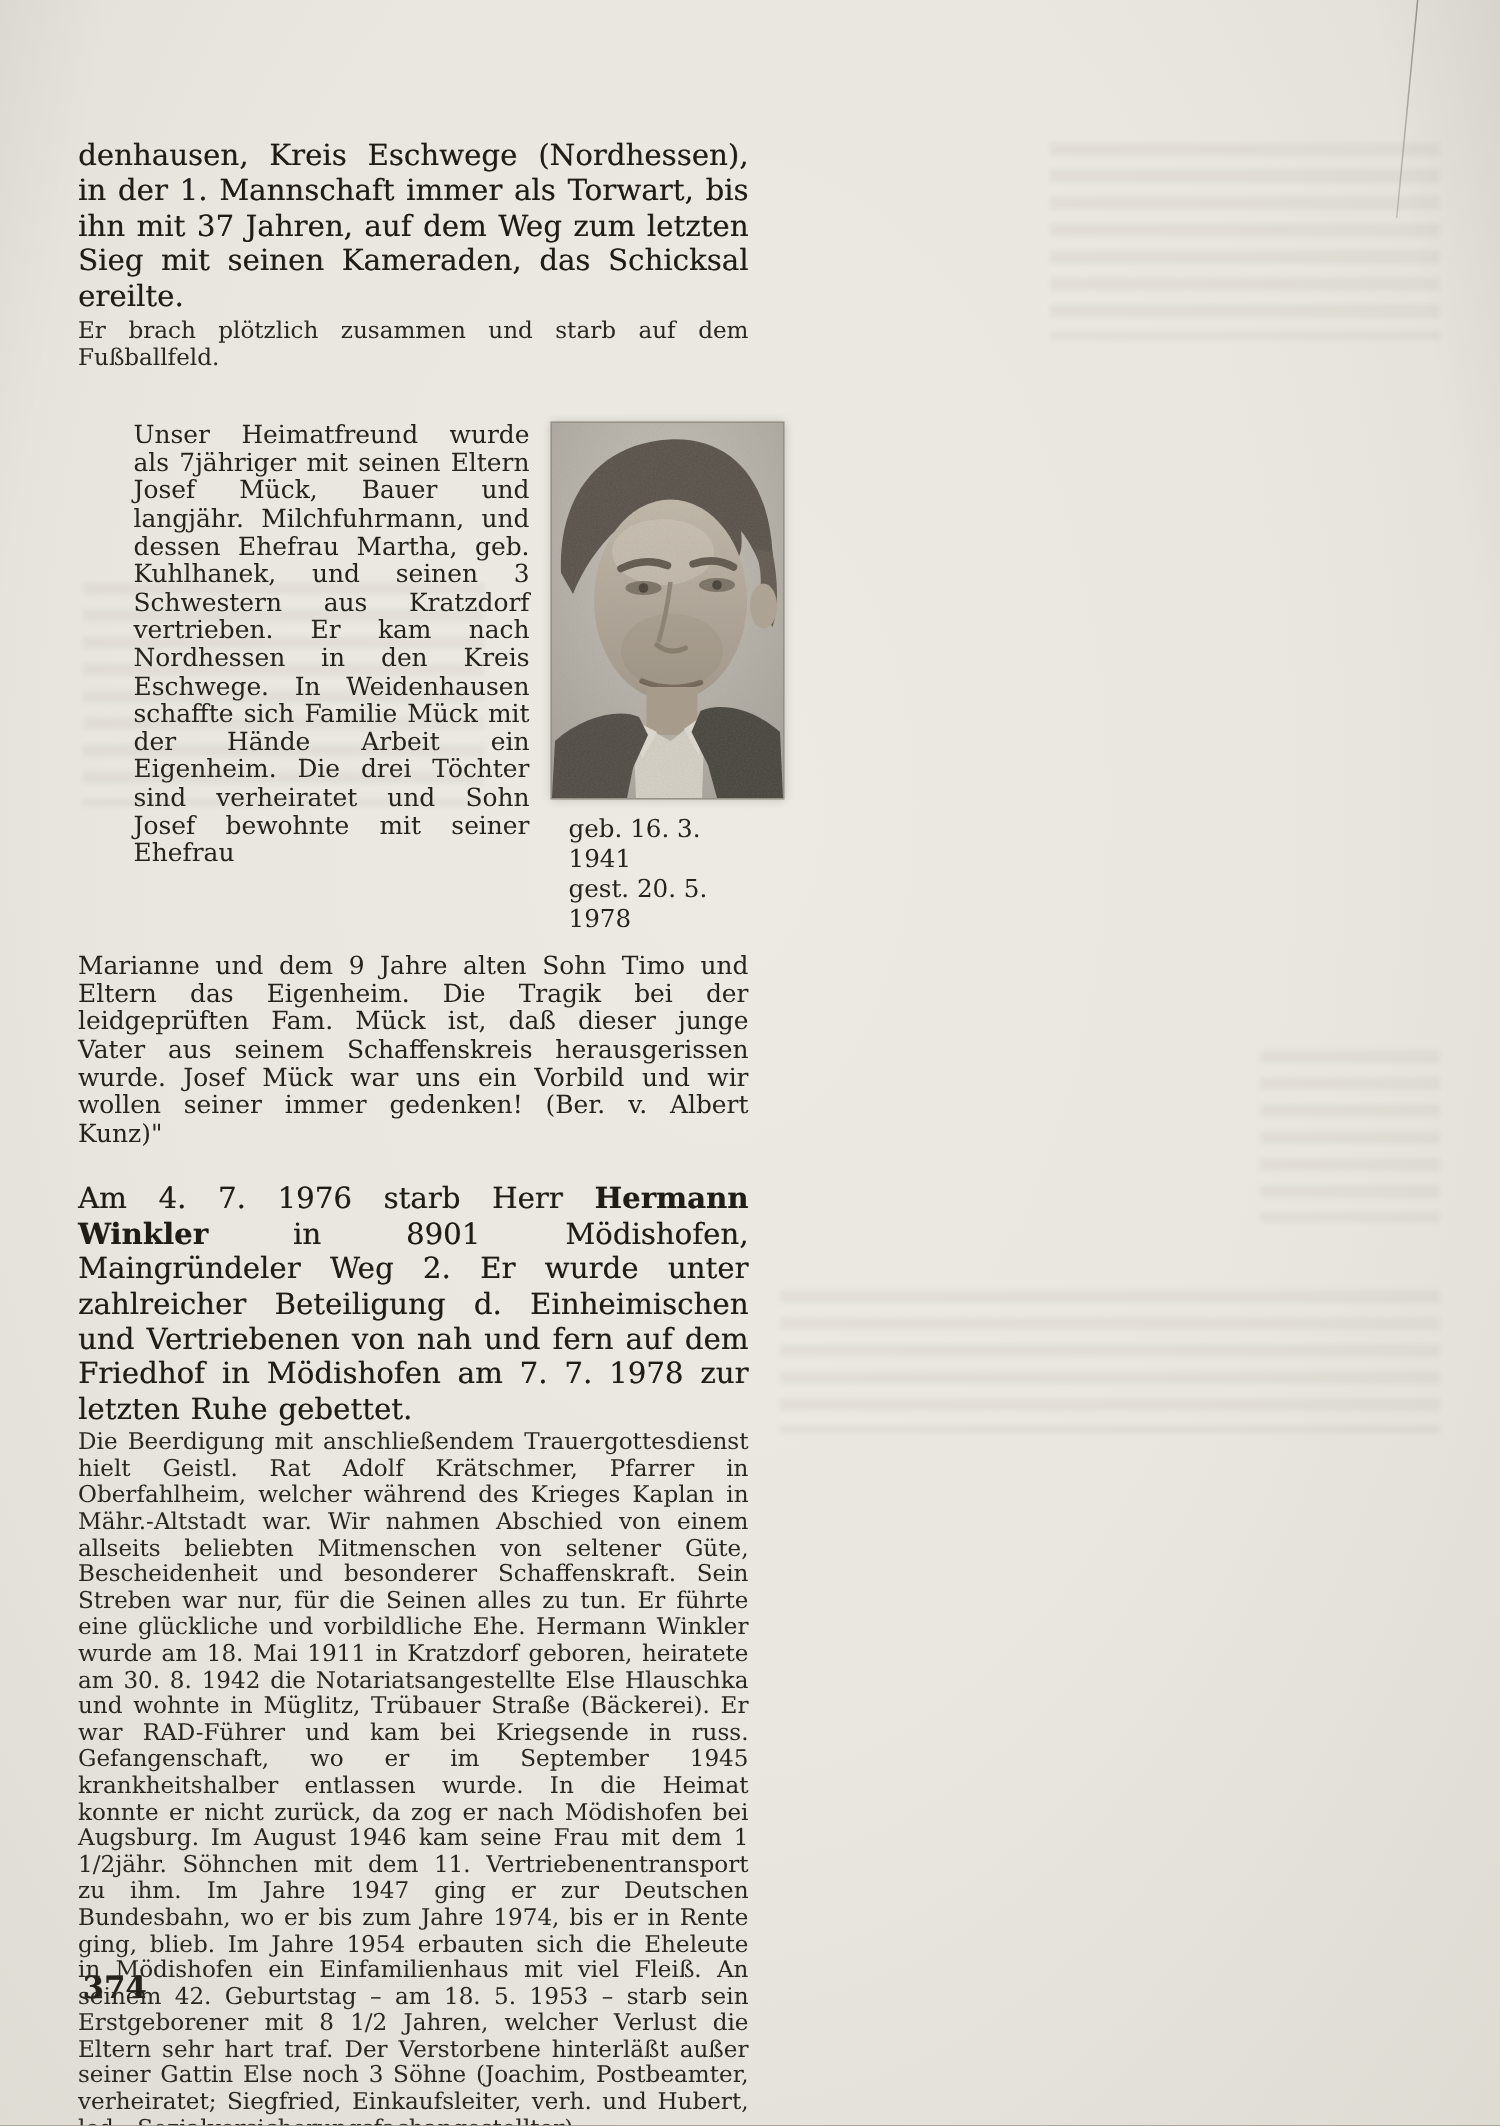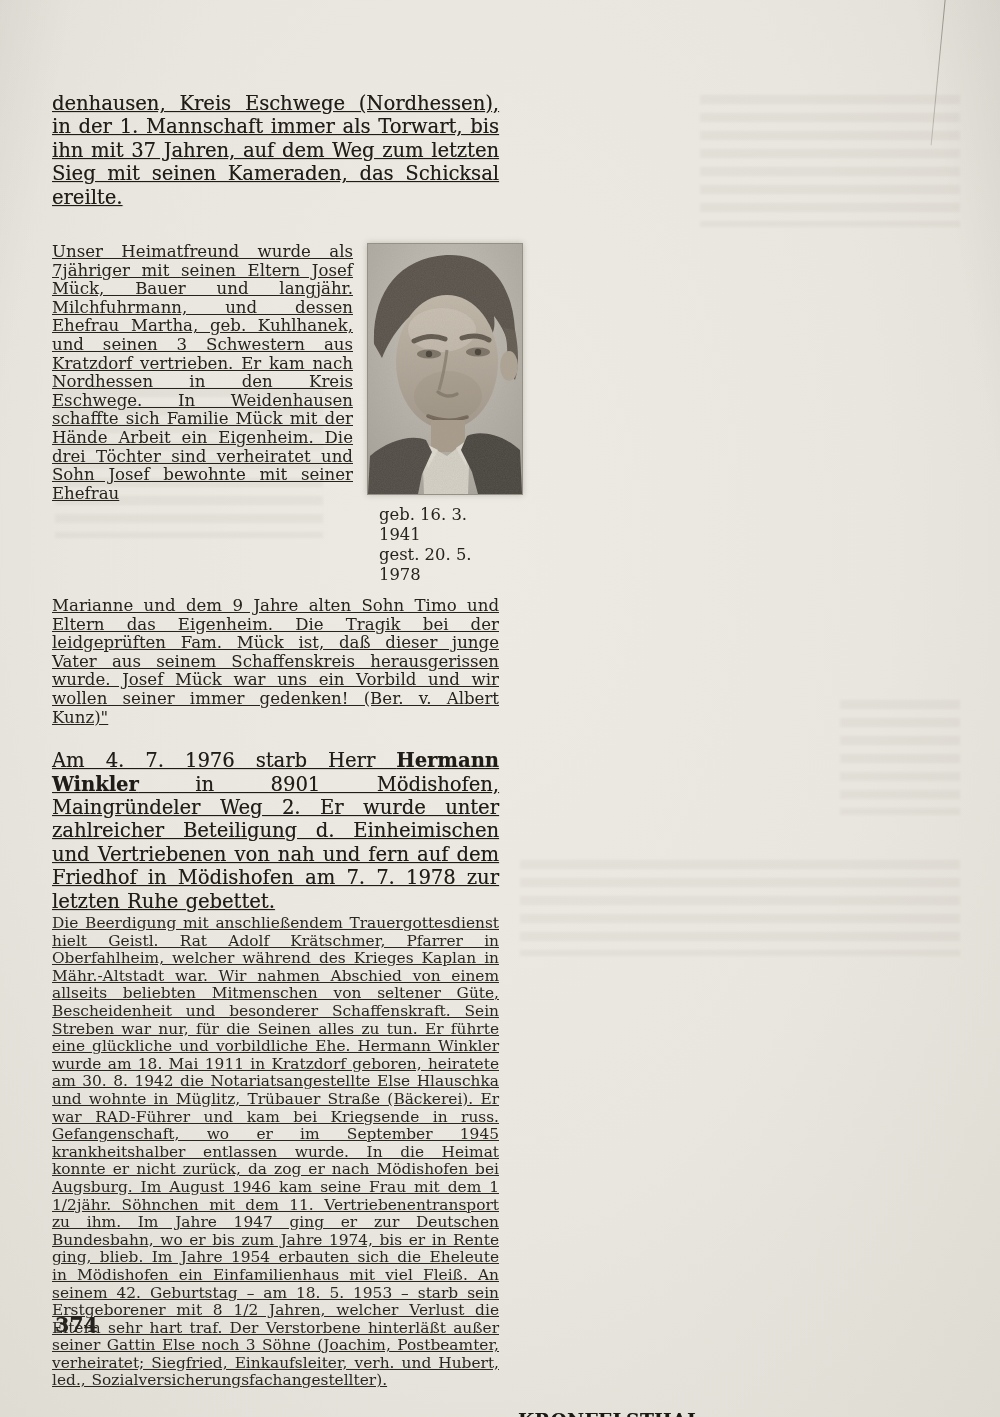--- a/index.html
+++ b/index.html
@@ -12,42 +12,42 @@
       linear-gradient(260deg, rgba(0,0,0,0.05) 0%, rgba(0,0,0,0) 7%),
       radial-gradient(ellipse at 48% 38%, #edeae3 0%, #e9e6df 55%, #dedbd3 100%);
     overflow:hidden;
     font-family:"DejaVu Serif","Liberation Serif",serif;
     color:#221e1a;
   }
   .col{position:absolute;width:447px;}
   .col-left{left:52px;top:92px;}
   .col-right{left:518px;top:112px;}
 
-  p{margin:0;text-align:justify;text-decoration:underline;}
+  p{margin:0;text-align:justify;}
   .lead{
     font-size:19.5px;line-height:23.4px;color:#1f1b17;
     text-shadow:0.25px 0.25px 0 rgba(31,27,23,.55);
     word-spacing:1px;
   }
   .body1{font-size:16.6px;line-height:18.6px;color:#26221d;word-spacing:1px;}
   .small{font-size:15.4px;line-height:17.6px;color:#2a2620;word-spacing:1px;}
   .b{font-weight:bold;}
 
   .subline{margin-top:3px;}
 
   .story1-flow{margin-top:10px;}
   .story1-flow::after{content:"";display:block;clear:both;}
   .photo-block{float:right;width:132px;margin:0 0 6px 14px;}
   .photo-frame{
     width:154px;height:250px;border:1px solid rgba(120,114,104,.55);
     background:#b9b5ad;box-shadow:0 0 6px rgba(60,55,48,.25);
   }
   .photo-caption{padding:10px 0 0 12px;}
   .photo-caption div{font-size:16.4px;line-height:20px;color:#26221d;}
-  .body1-first{margin-top:34px;}
+  .body1-first{margin-top:34px;margin-left:37px;}
   .body-after{clear:both;padding-top:6px;}
 
   .story2{margin-top:22px;}
   .story2 .small{margin-top:2px;}
 
   .section{margin-top:0;}
   .heading{
     font-size:18.6px;line-height:22px;font-weight:bold;letter-spacing:.4px;
     color:#1c1814;text-align:left;text-shadow:0.25px 0.25px 0 rgba(28,24,20,.5);
     margin:0;
@@ -80,20 +80,21 @@
 
   <div class="crease"></div>
   <div class="ghost" style="left:700px;top:95px;width:260px;height:132px;"></div>
   <div class="ghost" style="left:55px;top:388px;width:268px;height:150px;"></div>
   <div class="ghost" style="left:840px;top:700px;width:120px;height:115px;"></div>
   <div class="ghost" style="left:520px;top:860px;width:440px;height:96px;"></div>
 
   <div class="col col-left content">
 
     <p class="lead">denhausen, Kreis Eschwege (Nordhessen), in der 1. Mannschaft immer als Torwart, bis ihn mit 37 Jahren, auf dem Weg zum letzten Sieg mit seinen Kameraden, das Schicksal ereilte.</p>
+    <p class="small subline">Er brach plötzlich zusammen und starb auf dem Fußballfeld.</p>
 
     <div class="story1-flow">
       <div class="photo-block">
         <div class="photo-frame">
           <svg width="154" height="250" viewBox="0 0 154 250" xmlns="http://www.w3.org/2000/svg">
             <defs>
               <radialGradient id="pgbg" cx="50%" cy="32%" r="85%">
                 <stop offset="0" stop-color="#cbc7bf"></stop>
                 <stop offset="1" stop-color="#a39f96"></stop>
               </radialGradient>

